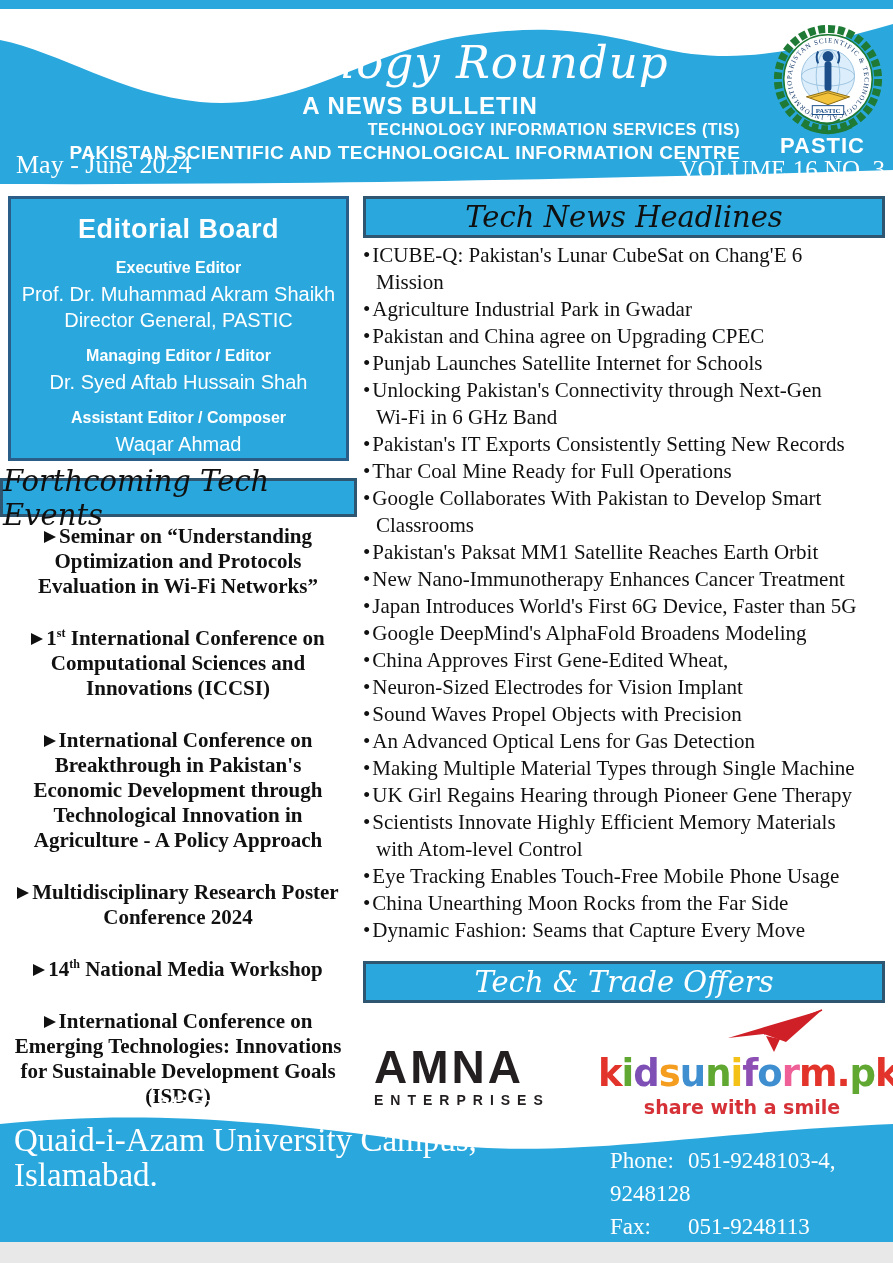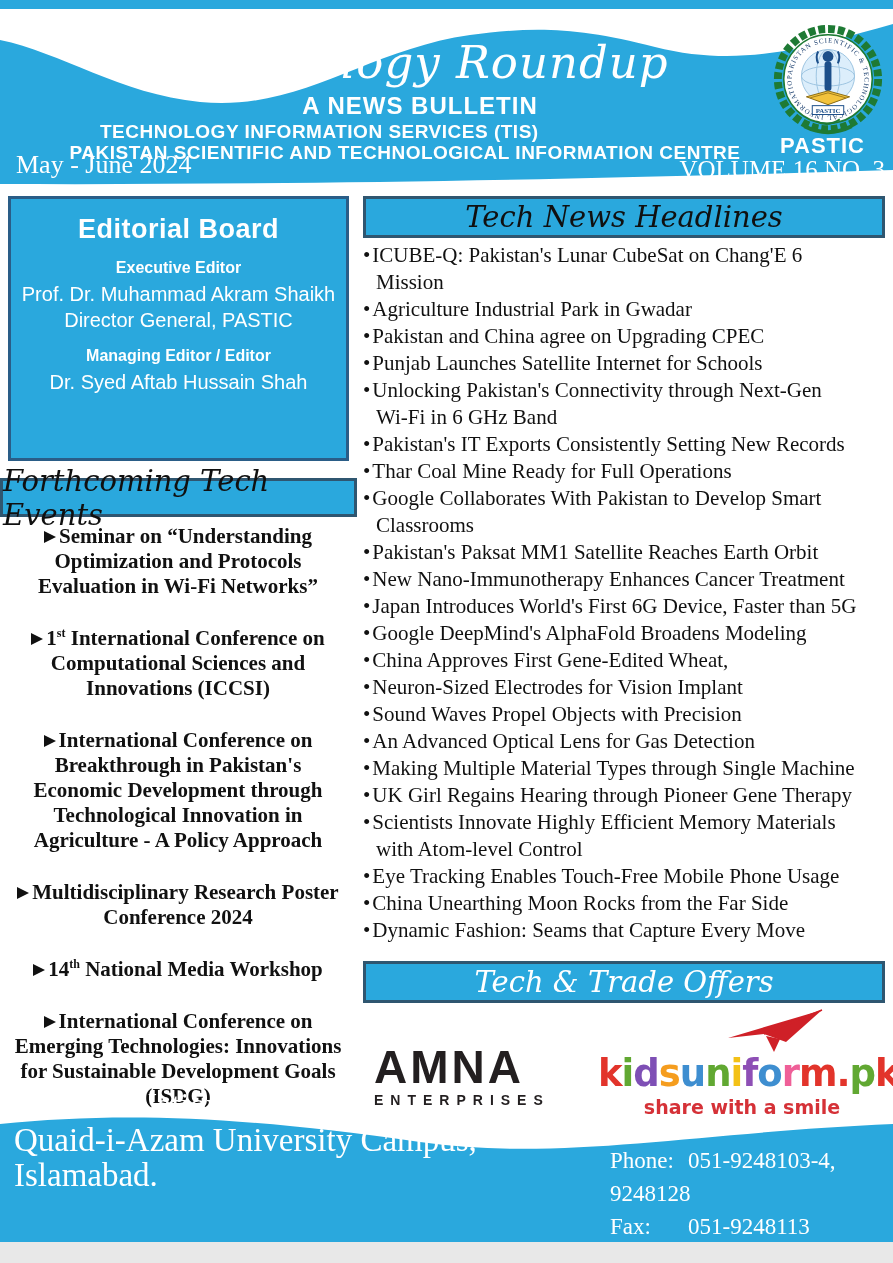--- a/index.html
+++ b/index.html
@@ -6,22 +6,22 @@
   .page{position:relative;width:893px;height:1242px;margin:0 auto;background:#ffffff;
         font-family:"Liberation Serif",serif;overflow:hidden;color:#111;}
   svg{display:block;}
 
   
   .hdr-svg{position:absolute;top:0;left:0;}
   .hdr-title{position:absolute;left:120px;top:36px;width:600px;text-align:center;
              font-family:"DejaVu Serif",serif;font-style:italic;font-size:45px;color:#fff;letter-spacing:1px;}
   .hdr-sub1{position:absolute;left:100px;top:92px;width:640px;text-align:center;
             font-family:"Liberation Sans",sans-serif;font-weight:bold;font-size:24px;color:#fff;letter-spacing:1px;}
-  .hdr-sub2{position:absolute;left:100px;top:121px;width:640px;text-align:left;
-            font-family:"Liberation Sans",sans-serif;font-weight:bold;font-size:19px;color:#fff;letter-spacing:.5px;}
+  .hdr-sub2{position:absolute;left:100px;top:121px;width:640px;text-align:right;
+            font-family:"Liberation Sans",sans-serif;font-weight:bold;font-size:16px;color:#fff;letter-spacing:.5px;}
   .hdr-sub3{position:absolute;left:40px;top:142px;width:730px;text-align:center;
             font-family:"Liberation Sans",sans-serif;font-weight:bold;font-size:19px;color:#fff;letter-spacing:.5px;}
   .hdr-issue{position:absolute;left:16px;top:150px;font-size:26px;color:#fff;}
   .hdr-volume{position:absolute;right:8px;top:156px;font-size:25px;color:#fff;}
   .hdr-logo{position:absolute;right:6px;top:24px;}
   .hdr-pastic{position:absolute;right:28px;top:133px;font-family:"Liberation Sans",sans-serif;
               font-weight:bold;font-size:22px;color:#fff;letter-spacing:1px;}
 
   
   .ed-box{position:absolute;left:8px;top:196px;width:335px;height:259px;background:#2aa8dd;
@@ -117,20 +117,24 @@
     <div class="ed-title">Editorial Board</div>
     <div id="roles">
         <div class="role">
           <div class="role-title">Executive Editor</div>
           <div class="role-name">Prof. Dr. Muhammad Akram Shaikh</div>
           <div class="role-name">Director General, PASTIC</div>
         </div>
         <div class="role">
           <div class="role-title">Managing Editor / Editor</div>
           <div class="role-name">Dr. Syed Aftab Hussain Shah</div>
+        </div>
+        <div class="role">
+          <div class="role-title">Assistant Editor / Composer</div>
+          <div class="role-name">Waqar Ahmad</div>
         </div>
       </div>
   </div>
 
   <div class="bar events-bar">
     <span class="bar-text-dark">Forthcoming Tech Events</span>
   </div>
 
   <div class="left-flow">
     <div id="events">

